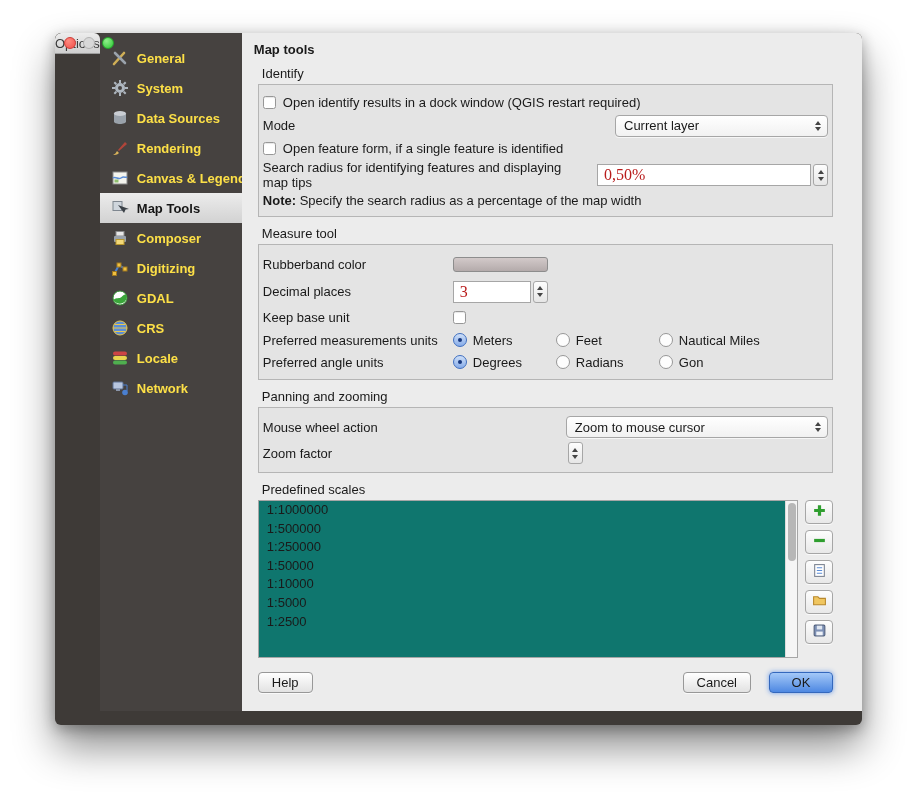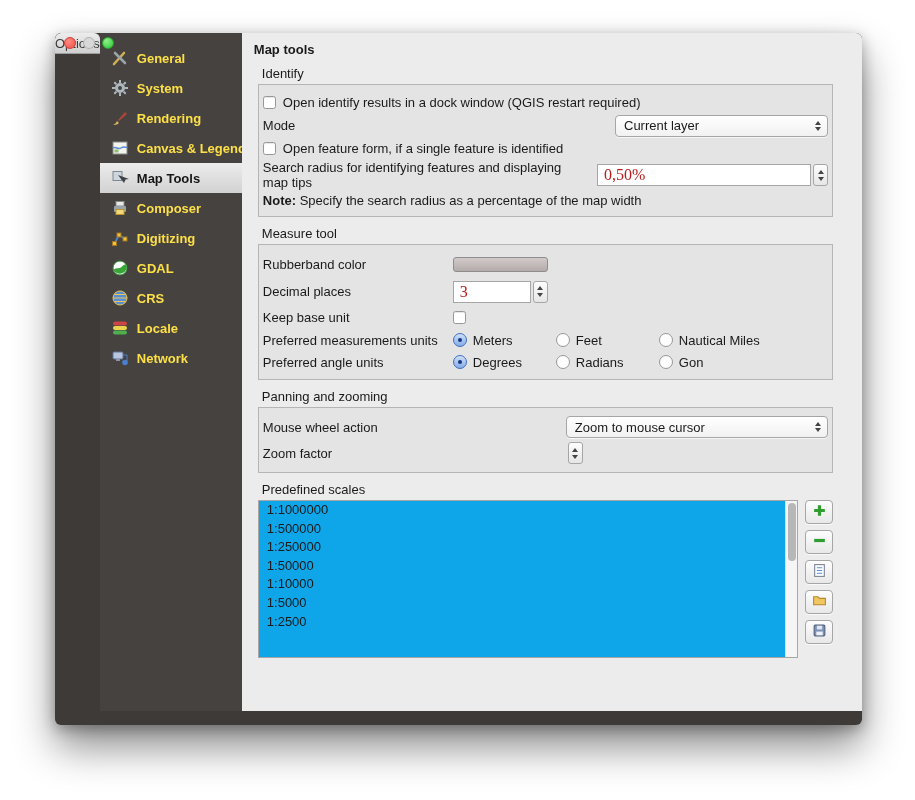--- a/index.html
+++ b/index.html
@@ -94,21 +94,21 @@
   .radio-opt { display:flex; align-items:center; width:103px; flex:none; }
   .radio-opt.wide { width:auto; }
 
   .color-swatch {
     width:95px; height:15px; border:1px solid #8d8d8d; border-radius:3px;
     background:linear-gradient(#d2c9c9,#b4abab);
   }
 
   .scales-wrap { display:flex; margin:3px 29px 0 6px; gap:7px; align-items:flex-start; }
   .scale-list {
-    flex:1; height:158px; background:#0ea5e9; border:1px solid #a6a6a6;
+    flex:1; height:158px; background:#0f766e; border:1px solid #a6a6a6;
     overflow:hidden; position:relative; font-size:13px;
   }
   .scale-item { padding:1px 0 1px 8px; line-height:16.6px; white-space:nowrap; }
   .sb { position:absolute; right:0; top:0; bottom:0; width:12px; background:#f5f5f5; border-left:1px solid #dcdcdc; }
   .sb-thumb { position:absolute; left:1.5px; right:1.5px; top:2px; height:58px; background:#b7b7b7; border-radius:6px; }
 
   .btn-col { width:28px; flex:none; display:flex; flex-direction:column; gap:6px; }
   .tool-btn {
     width:28px; height:24px; border:1px solid #a6a6a6; border-radius:4px;
     background:linear-gradient(#fdfdfd,#e8e8e8);
@@ -164,20 +164,29 @@
               <g stroke="#aeb6bf" stroke-width="2">
                 <path d="M9 1v3M9 14v3M1 9h3M14 9h3M3.3 3.3l2 2M12.7 12.7l2 2M14.7 3.3l-2 2M5.3 12.7l-2 2"></path>
               </g>
               <circle cx="9" cy="9" r="5" fill="#aeb6bf"></circle>
               <circle cx="9" cy="9" r="2" fill="#464240"></circle>
             </svg>
         </span>
         <span>System</span>
       </div>
 
+      <div class="side-item">
+        <span class="side-icon">
+          <svg viewBox="0 0 18 18">
+              <path d="M3 4.5v8c0 1.4 2.7 2.5 6 2.5s6-1.1 6-2.5v-8" fill="#9aa2ab"></path>
+              <ellipse cx="9" cy="4.5" rx="6" ry="2.5" fill="#c9cdd3"></ellipse>
+            </svg>
+        </span>
+        <span>Data Sources</span>
+      </div>
 
       <div class="side-item">
         <span class="side-icon">
           <svg viewBox="0 0 18 18">
               <path d="M2 16c2-1 3-2 4-4l2 2c-2 2-4 2-6 2z" fill="#d8b25a"></path>
               <path d="M7 11 L14 3 l2 2 -8 7z" fill="#b0453a"></path>
             </svg>
         </span>
         <span>Rendering</span>
       </div>
@@ -419,16 +428,21 @@
           <div class="tool-btn">
             <span><svg viewBox="0 0 14 14">
                   <rect x="2" y="2" width="10" height="10" rx="1" fill="#7d90b5" stroke="#51607d"></rect>
                   <rect x="4.5" y="2.5" width="5" height="3.5" fill="#dfe6f0"></rect>
                   <rect x="4" y="8" width="6" height="3.5" fill="#eef2f8"></rect>
                 </svg></span>
           </div>
         </div>
       </div>
 
+      <div class="bottom-bar">
+        <div class="btn">Help</div>
+        <div class="btn cancel">Cancel</div>
+        <div class="btn ok">OK</div>
+      </div>
 
     </div>
   </div>
 </div>
 
 </body></html>

